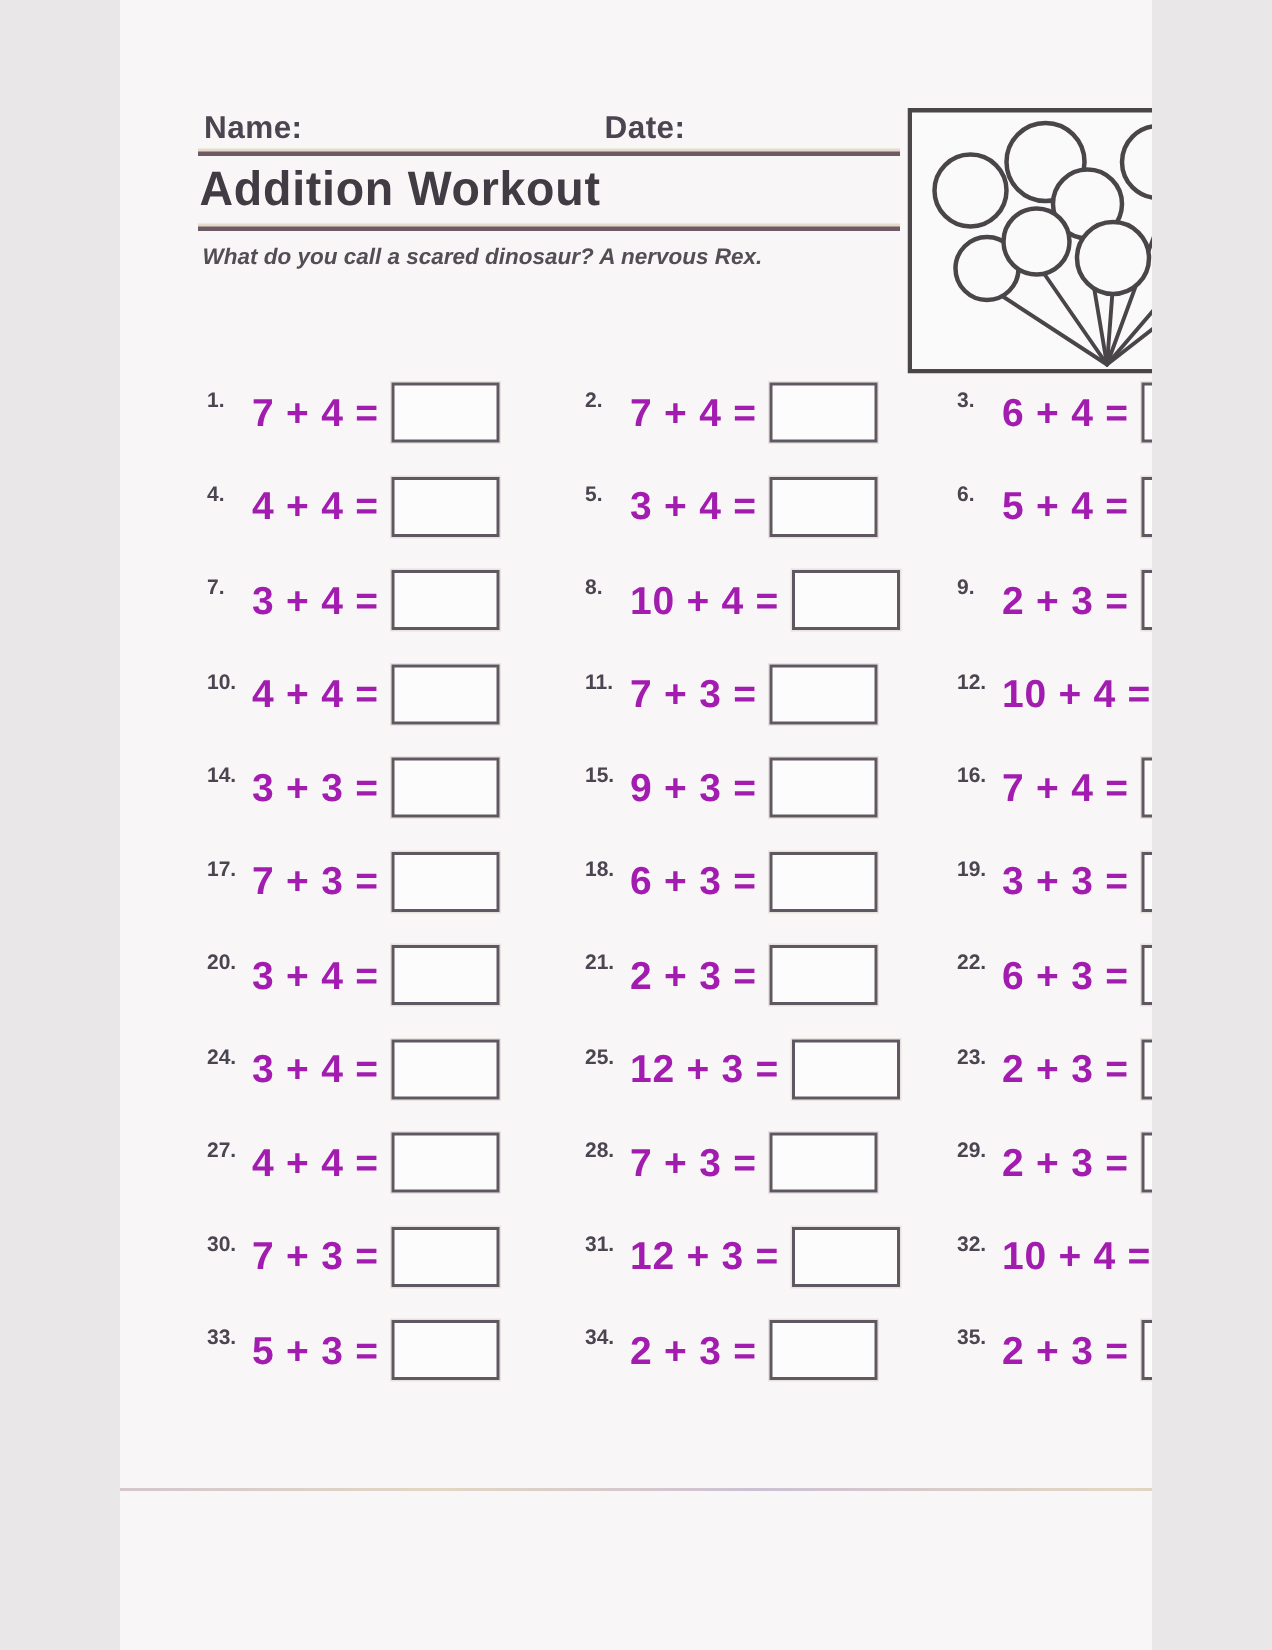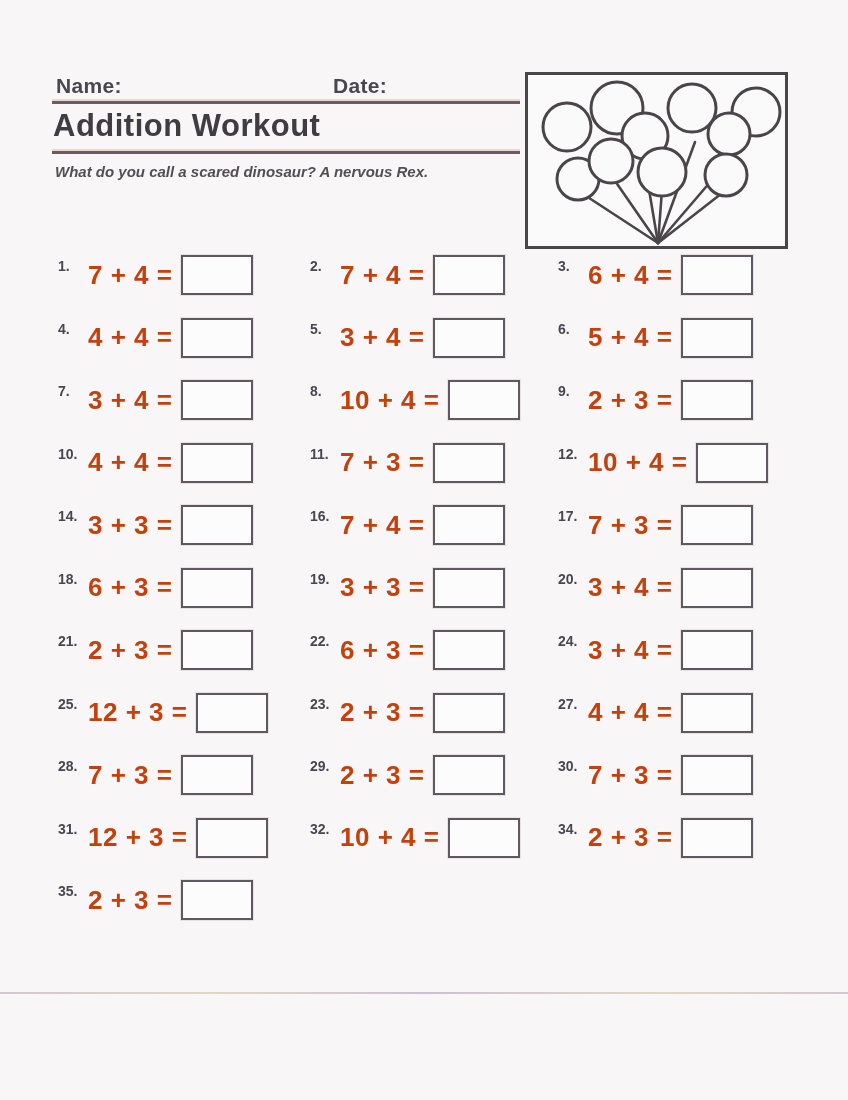--- a/index.html
+++ b/index.html
@@ -1,47 +1,47 @@
 <!DOCTYPE html>
 <html><head>
 <meta charset="utf-8">
 <style>
   html,body{margin:0;padding:0;background:#e9e7e8;}
   #page{
-    position:relative;width:848px;height:1100px;margin:0 auto;
+    position:relative;width:688px;height:1100px;margin:0 auto;
     background:var(--paper,#f8f6f7);
     font-family:"Liberation Sans","DejaVu Sans",sans-serif;
     color:var(--ink,#48434a);
     overflow:hidden;
   }
   
   .field-label{position:absolute;font-size:21px;font-weight:700;color:#4a4550;letter-spacing:.3px;}
   #name-label{left:56px;top:74px;}
-  #date-label{left:333px;top:74px;}
+  #date-label{left:323px;top:74px;}
   .rule{position:absolute;left:52px;width:468px;height:3px;background:var(--rule,#6e5a66);box-shadow:0 -2px 0 #d9cbb0a0;}
   #rule-top{top:101px;}
   #rule-title{top:151px;}
   #title{
     position:absolute;left:53px;top:108px;font-size:31px;font-weight:700;
     letter-spacing:.5px;color:#413b43;transform:scaleY(1.04);
   }
   #joke{position:absolute;left:55px;top:163px;font-size:15px;font-style:italic;font-weight:700;color:#534e55;text-align:right;}
   
   #picture-frame{position:absolute;left:525px;top:72px;width:263px;height:177px;}
   
   #problems-grid{
     position:absolute;left:58px;top:244px;width:742px;
     display:grid;grid-template-columns:252px 248px 1fr;grid-auto-rows:62.5px;
   }
   .problem{display:flex;align-items:center;}
   .pnum{
     font-size:14px;font-weight:700;color:#4a4550;min-width:30px;
     align-self:center;transform:translateY(-9px);
   }
-  .pexpr{font-size:26px;font-weight:700;color:#c2410c;letter-spacing:.5px;white-space:pre;}
+  .pexpr{font-size:26px;font-weight:700;color:#a21caf;letter-spacing:.5px;white-space:pre;}
   .pbox{
     display:inline-block;width:68px;height:36px;margin-left:9px;
     background:#fdfcfd;border:2px solid var(--boxborder,#5f5862);
     box-shadow:0 0 0 1px #cfc5b760;
   }
   
   #footer-line{
     position:absolute;left:0;top:992px;width:848px;height:2px;opacity:.65;
     background:linear-gradient(90deg,#bfadb9 0%,#d6c6a6 25%,#b3a4c0 50%,#d6c6a6 78%,#bfadb9 100%);
   }
@@ -147,20 +147,25 @@
         <span class="pnum">12.</span>
         <span class="pexpr">10 + 4 =</span>
         <span class="pbox"></span>
       </div>
       <div class="problem">
         <span class="pnum">14.</span>
         <span class="pexpr">3 + 3 =</span>
         <span class="pbox"></span>
       </div>
       <div class="problem">
+        <span class="pnum">15.</span>
+        <span class="pexpr">9 + 3 =</span>
+        <span class="pbox"></span>
+      </div>
+      <div class="problem">
         <span class="pnum">16.</span>
         <span class="pexpr">7 + 4 =</span>
         <span class="pbox"></span>
       </div>
       <div class="problem">
         <span class="pnum">17.</span>
         <span class="pexpr">7 + 3 =</span>
         <span class="pbox"></span>
       </div>
       <div class="problem">
@@ -227,20 +232,25 @@
         <span class="pnum">31.</span>
         <span class="pexpr">12 + 3 =</span>
         <span class="pbox"></span>
       </div>
       <div class="problem">
         <span class="pnum">32.</span>
         <span class="pexpr">10 + 4 =</span>
         <span class="pbox"></span>
       </div>
       <div class="problem">
+        <span class="pnum">33.</span>
+        <span class="pexpr">5 + 3 =</span>
+        <span class="pbox"></span>
+      </div>
+      <div class="problem">
         <span class="pnum">34.</span>
         <span class="pexpr">2 + 3 =</span>
         <span class="pbox"></span>
       </div>
       <div class="problem">
         <span class="pnum">35.</span>
         <span class="pexpr">2 + 3 =</span>
         <span class="pbox"></span>
       </div>
     </div>

